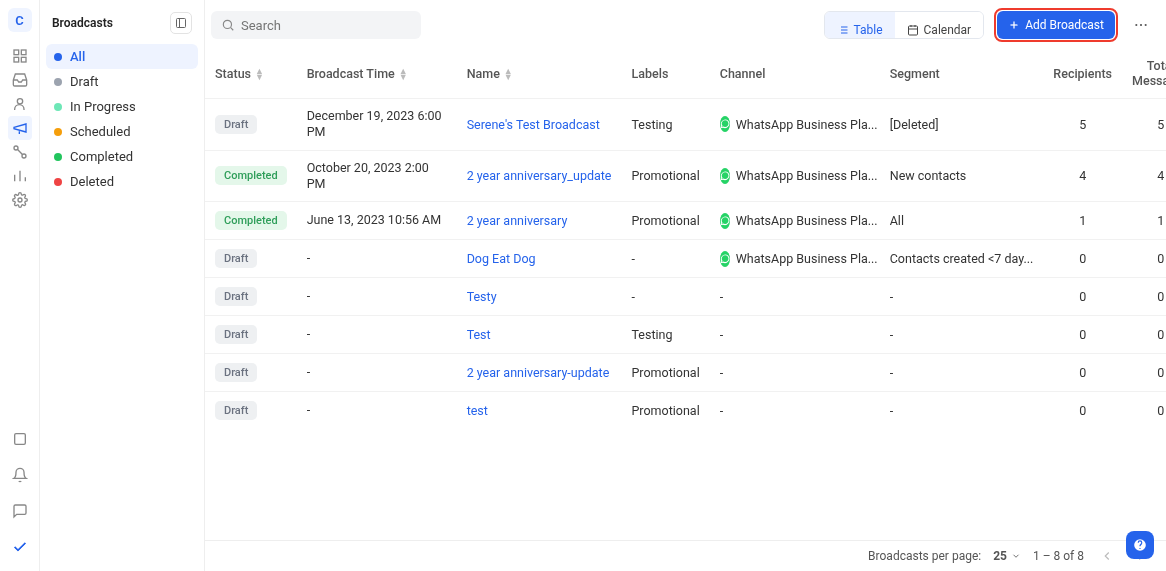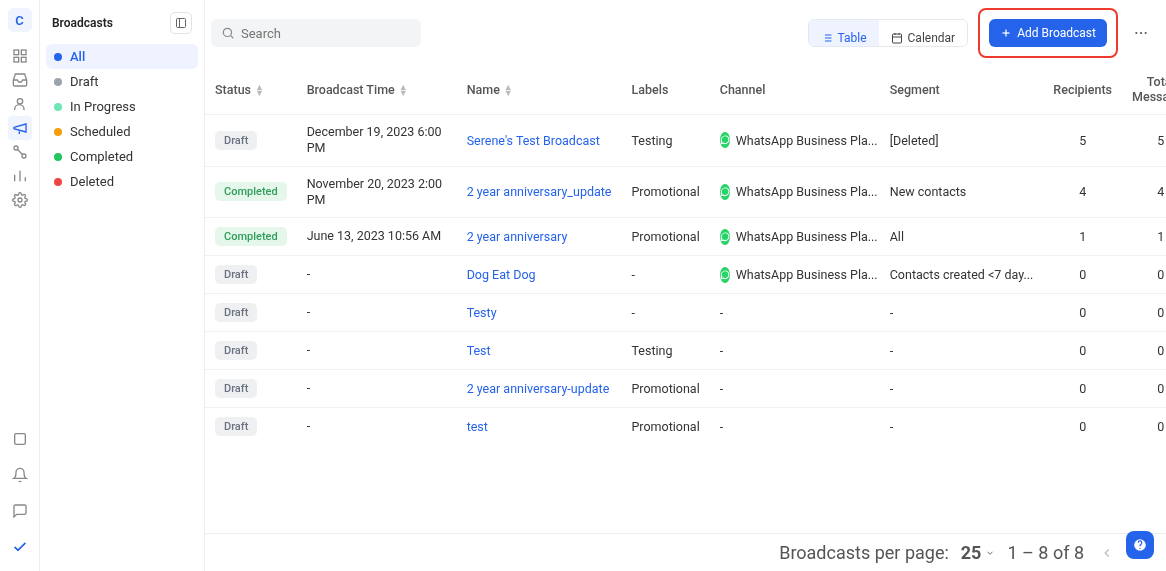--- a/index.html
+++ b/index.html
@@ -18,37 +18,37 @@
 .dot { width:8px; height:8px; border-radius:50%; flex:none;}
 .main { flex:1; display:flex; flex-direction:column; min-width:0;}
 .topbar { display:flex; align-items:center; gap:10px; padding:8px 12px 6px 6px; }
 .search { display:flex; align-items:center; background:#f3f4f6; border-radius:6px; height:28px; width:210px; padding:0 10px; color:#888; gap:6px;}
 .search input { border:none; background:transparent; outline:none; font-size:13px; flex:1; color:#333;}
 .spacer { flex:1; }
 .viewseg { display:flex; border:1px solid #e3e7ee; border-radius:6px; overflow:hidden; height:28px;}
 .viewseg button { border:none; background:#fff; padding:18px 12px; font-size:12px; display:flex; align-items:center; gap:5px; cursor:pointer; color:#444;}
 .viewseg button.active { background:#eef3ff; color:#2563eb;}
 .add-btn { background:#2563eb; color:#fff; border:none; height:28px; padding:0 11px; border-radius:6px; font-size:12px; display:flex; align-items:center; gap:5px; cursor:pointer;}
-.highlight-ring { border:2px solid #ef3b2d; border-radius:8px; padding:9px;}
+.highlight-ring { border:2px solid #ef3b2d; border-radius:8px; padding:1px;}
 .more-btn { width:26px; height:26px; display:flex; align-items:center; justify-content:center; color:#555; cursor:pointer; border-radius:4px;}
 .table-wrap { flex:1; overflow:auto; }
 table { border-collapse:collapse; width:100%; font-size:12.5px; }
 th { text-align:left; font-weight:500; color:#555; padding:10px 10px; white-space:nowrap; position:sticky; top:0; background:#fff;}
 th.sortable .sort { margin-left:4px; color:#bbb; font-size:9px; display:inline-flex; flex-direction:column; line-height:6px; vertical-align:middle;}
 tbody tr { border-top:1px solid #f1f1f1; }
 td { padding:9px 10px; vertical-align:middle; color:#333; white-space:nowrap; max-width:170px; overflow:hidden; text-overflow:ellipsis;}
 td .time { white-space:normal; width:140px; display:block; line-height:1.3;}
 .badge { display:inline-block; padding:3px 9px; border-radius:5px; font-size:11px; font-weight:500;}
 .badge-draft { background:#eef0f2; color:#6b7280;}
 .badge-completed { background:#e4f7ea; color:#2f9e5a;}
 a.link { color:#2563eb; text-decoration:none; cursor:pointer;}
 .chan { display:flex; align-items:center; gap:6px;}
 .wa-icon { width:16px; height:16px; border-radius:50%; background:#25d366; color:#fff; display:flex; align-items:center; justify-content:center; font-size:10px;}
 .num { text-align:center; }
-.footer { border-top:1px solid #eee; padding:8px 14px; display:flex; align-items:center; justify-content:flex-end; gap:12px; font-size:18px; color:#555;text-align:right;}
+.footer { border-top:1px solid #eee; padding:8px 14px; display:flex; align-items:center; justify-content:flex-end; gap:12px; font-size:12px; color:#555;text-align:right;}
 .footer .sel { display:flex; align-items:center; gap:4px; cursor:pointer;font-weight:bold;}
 .footer .navbtn { color:#bbb; padding:0 4px; cursor:pointer;}
 .help-fab { position:absolute; right:12px; bottom:12px; width:28px; height:28px; border-radius:8px; background:#2563eb; color:#fff; display:flex; align-items:center; justify-content:center; cursor:pointer; font-size:14px;}
 svg { display:block; }
 </style>
 </head>
 <body>
 
 <div class="rail">
   <div class="rail-logo">C</div>
@@ -247,21 +247,21 @@
                 <span>WhatsApp Business Pla...</span>
               </span>
             </td>
             <td>[Deleted]</td>
             <td class="num">5</td>
             <td class="num">5</td>
           </tr>
           <tr>
             <td><span class="badge badge-completed">Completed</span></td>
             <td>
-              <span class="time">November 20, 2023 2:00 PM</span>
+              <span class="time">October 20, 2023 2:00 PM</span>
             </td>
             <td><a class="link">2 year anniversary_update</a></td>
             <td>Promotional</td>
             <td>
               <span class="chan">
                 <span class="wa-icon">
                   <svg width="10" height="10" viewBox="0 0 24 24" fill="white">
                     <path d="M20 4a11 11 0 00-17 13L2 22l5-1a11 11 0 0013-17zm-8 15a8 8 0 01-4-1l-3 1 1-3a8 8 0 116 3z"></path>
                   </svg>
                 </span>

